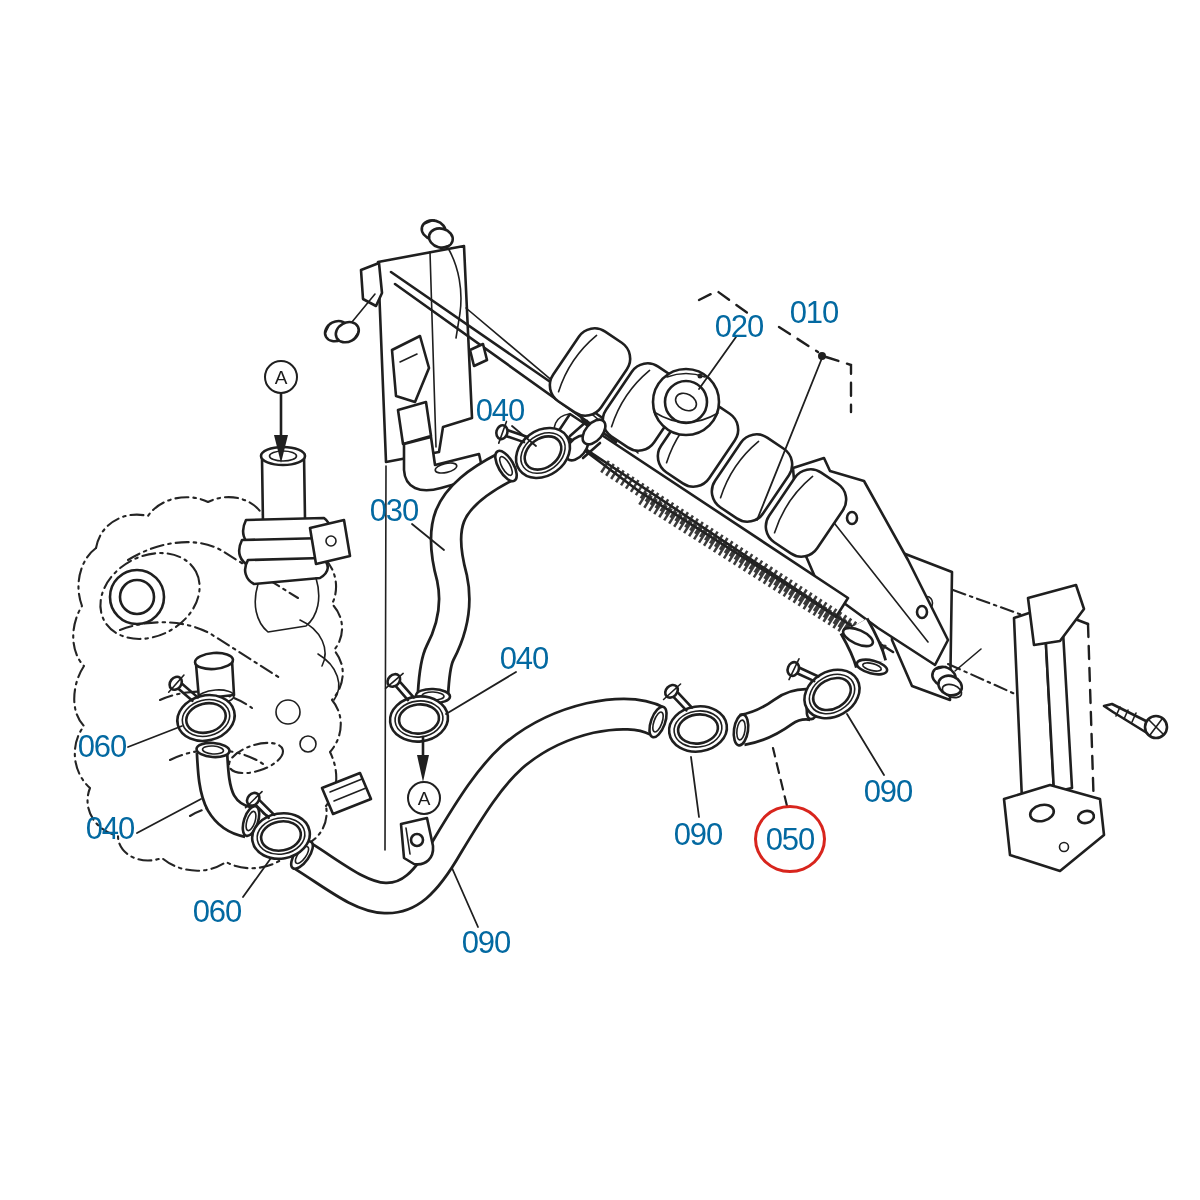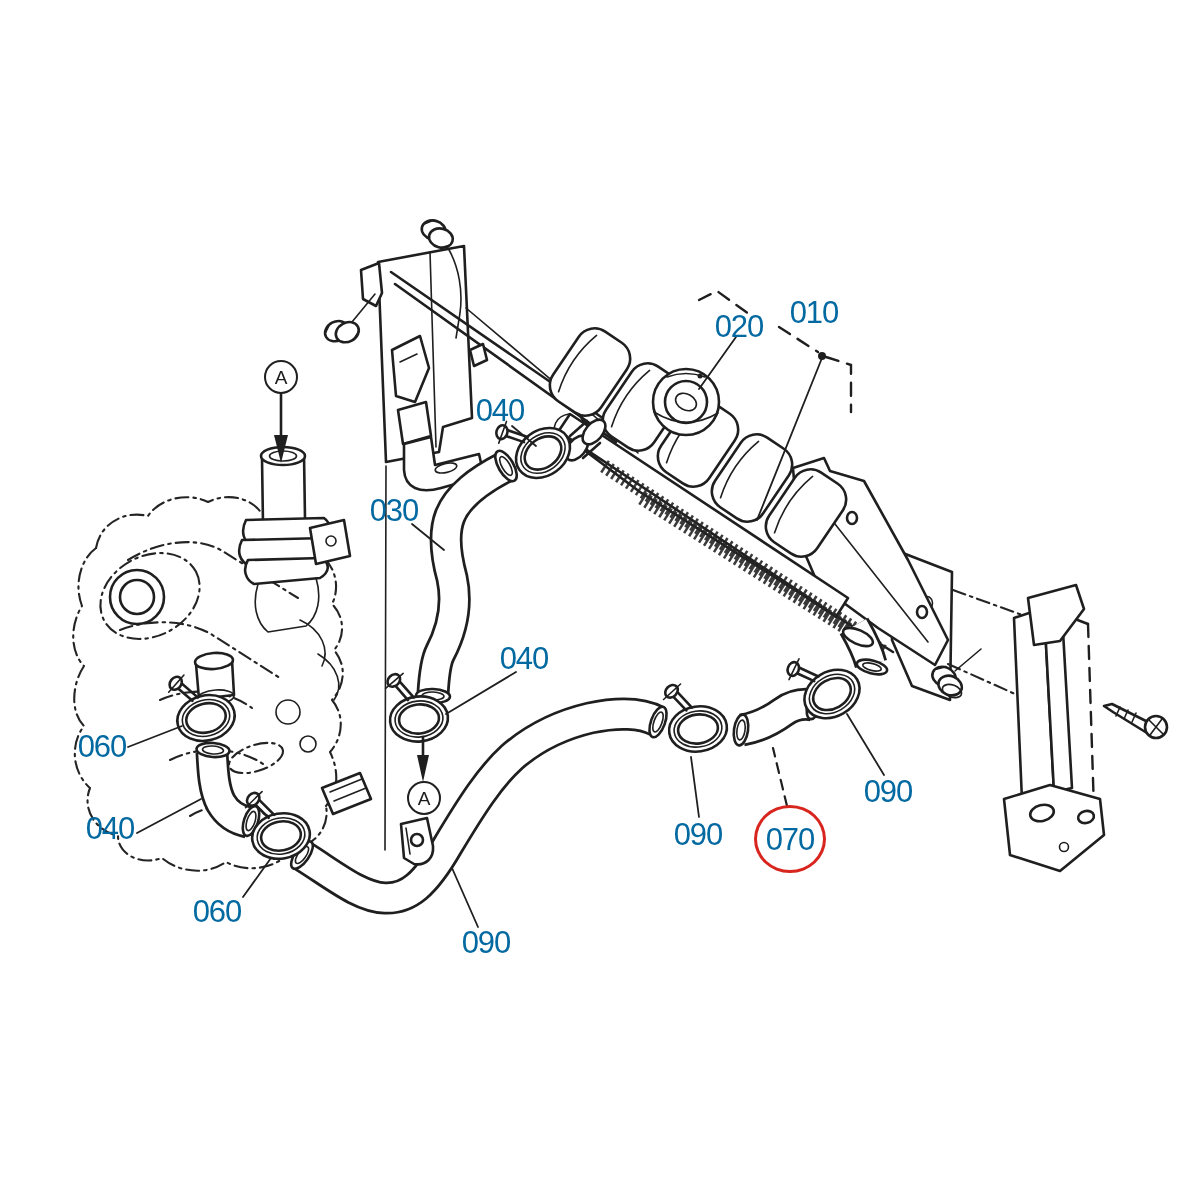--- a/index.html
+++ b/index.html
@@ -297,20 +297,20 @@
 
 <span class="plabel" style="left: 814px; top: 312px;">010</span>
 <span class="plabel" style="left: 739px; top: 326px;">020</span>
 <span class="plabel" style="left: 394px; top: 510px;">030</span>
 <span class="plabel" style="left: 500px; top: 410px;">040</span>
 <span class="plabel" style="left: 524px; top: 658px;">040</span>
 <span class="plabel" style="left: 110px; top: 828px;">040</span>
 <span class="plabel" style="left: 102px; top: 746px;">060</span>
 <span class="plabel" style="left: 217px; top: 911px;">060</span>
 <span class="plabel" style="left: 486px; top: 942px;">090</span>
-<span class="plabel hl" style="left: 790px; top: 839px;">070</span>
+<span class="plabel hl" style="left: 790px; top: 839px;">050</span>
 <span class="plabel" style="left: 698px; top: 834px;">090</span>
 <span class="plabel" style="left: 888px; top: 791px;">090</span>
 
 <span class="amark" style="left: 281px; top: 377px;">A</span>
 <span class="amark" style="left: 424px; top: 798px;">A</span>
 
 </div>
 
 </body></html>

